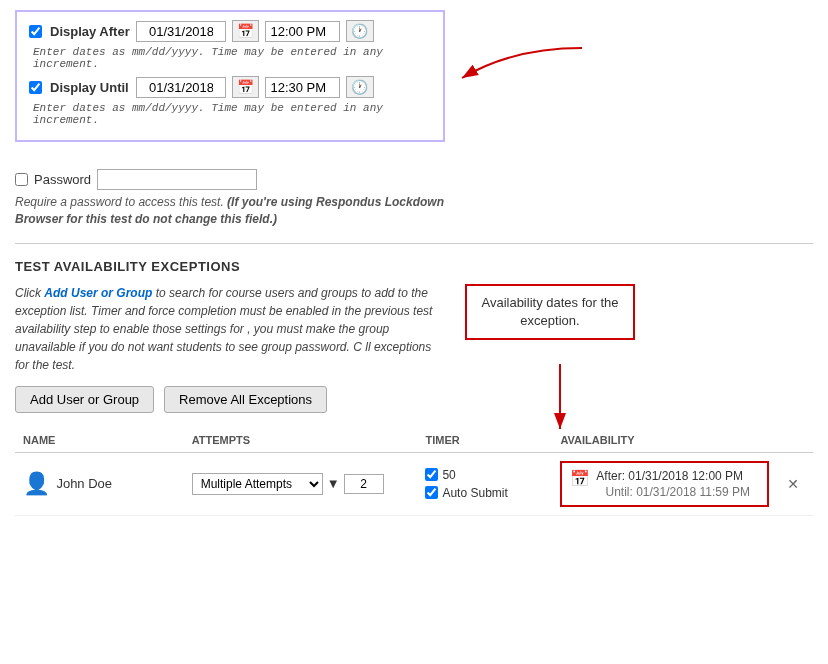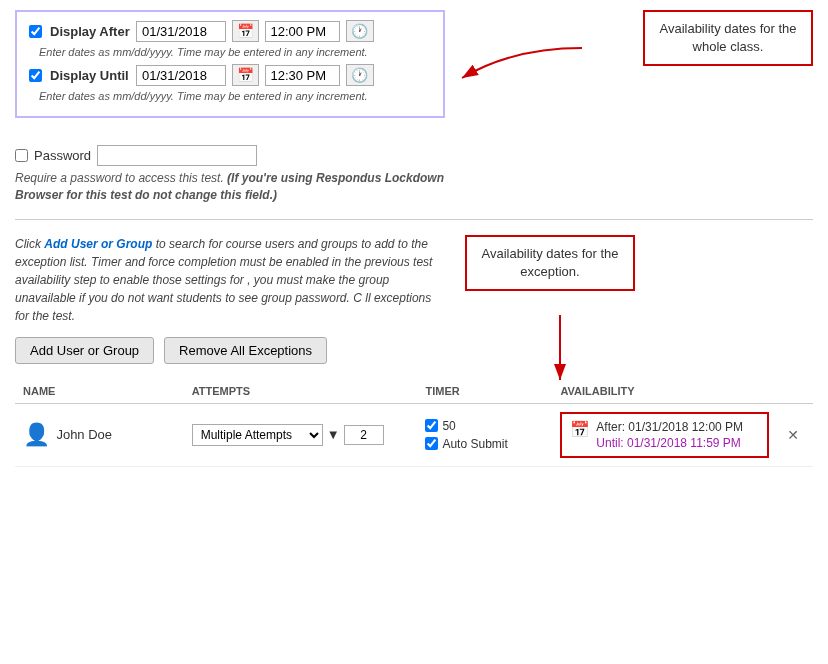--- a/index.html
+++ b/index.html
@@ -32,21 +32,21 @@
     }
     .date-row input[type="checkbox"] {
       margin-right: 2px;
     }
     .date-label {
       font-weight: bold;
       min-width: 80px;
     }
     .date-input {
       border: 1px solid #aaa;
-      padding: 2px 5px;
+      padding: 2px 12px;
       width: 90px;
       font-size: 13px;
     }
     .cal-icon {
       border: 1px solid #aaa;
       padding: 2px 4px;
       background: #f0f0f0;
       cursor: pointer;
       font-size: 14px;
     }
@@ -61,21 +61,22 @@
       padding: 2px 4px;
       background: #f0f0f0;
       cursor: pointer;
       font-size: 14px;
     }
     .hint-text {
       font-size: 11px;
       color: #555;
       font-style: italic;
       margin-bottom: 6px;
-      margin-left: 10px;
+      margin-left: 4px;
+      font-family: Liberation Mono, monospace;
     }
 
     
     .callout-whole-class {
       position: absolute;
       top: 10px;
       right: 15px;
       border: 2px solid #cc0000;
       padding: 8px 12px;
       width: 170px;
@@ -246,22 +247,23 @@
       font-size: 16px;
       float: left;
       margin-right: 6px;
     }
     .avail-after {
       color: #333;
       display: block;
       margin-bottom: 2px;
     }
     .avail-until {
-      color: #a21caf;
+      color: #737373;
       display: block;
+      text-align: center;
     }
 
     .delete-btn {
       background: none;
       border: none;
       cursor: pointer;
       font-size: 14px;
       color: #666;
       padding: 2px;
     }
@@ -304,23 +306,20 @@
       <span class="date-label">Display Until</span>
       <input type="text" class="date-input" value="01/31/2018" style="">
       <span class="cal-icon">📅</span>
       <input type="text" class="time-input" value="12:30 PM" style="">
       <span class="clock-icon">🕐</span>
     </div>
     <div class="hint-text">Enter dates as mm/dd/yyyy. Time may be entered in any increment.</div>
   </div>
 
   
-  <div class="callout-whole-class">
-    <span>Availability dates for the whole class.</span>
-  </div>
 
   
   <svg class="arrow-svg-top" viewBox="0 0 150 60" xmlns="http://www.w3.org/2000/svg">
     <defs>
       <marker id="arrowhead1" markerWidth="8" markerHeight="6" refX="8" refY="3" orient="auto">
         <polygon points="0 0, 8 3, 0 6" fill="#cc0000"></polygon>
       </marker>
     </defs>
     <path d="M 150 20 Q 80 20 30 50" stroke="#cc0000" stroke-width="2" fill="none" marker-end="url(#arrowhead1)"></path>
   </svg>
@@ -335,20 +334,21 @@
     <div class="password-hint">
       <span>Require a password to access this test.</span>
       <strong>(If you're using Respondus Lockdown Browser for this test do not change this field.)</strong>
     </div>
   </div>
 
   <hr class="divider">
 
   
   <div>
+    <div class="section-title">TEST AVAILABILITY EXCEPTIONS</div>
 
     <div style="position:relative;">
       <div class="exceptions-description">
         Click <strong style="color:#0066cc;cursor:pointer;">Add User or Group</strong>
         <span> to search for course users and groups to add to the exception list. Timer and force completion must be enabled in the previous test availability step to enable those settings for</span>
         <span>, you must make the group unavailable if you do not want students to see group password. C</span>
         <span>ll exceptions for the test.</span>
       </div>
 
       <div class="callout-exception" style="top: 0px; left: 450px;">

